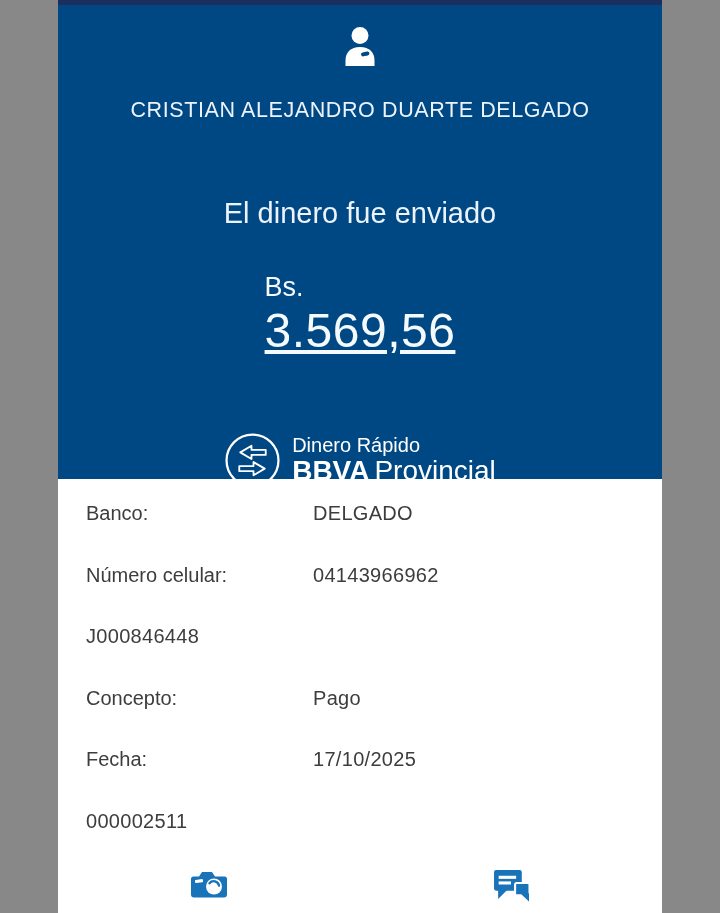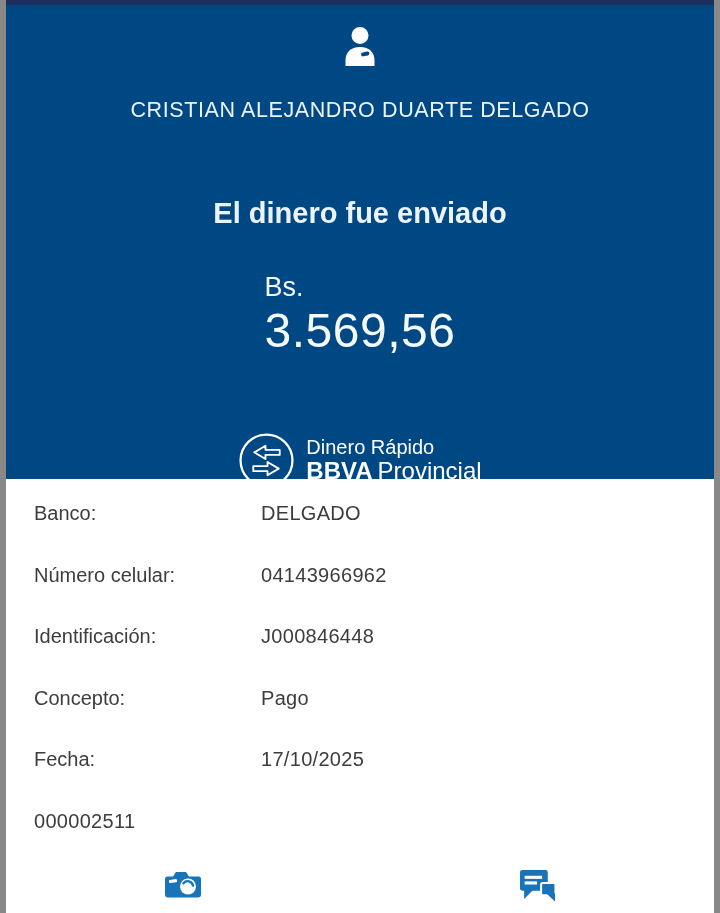--- a/index.html
+++ b/index.html
@@ -8,21 +8,21 @@
     --icon-blue:#1973B8;
     --header-text:#ECF3FA;
     --amount-text:#F5FAFE;
     --body-text:#3D3D3D;
     --body-bg:#FFFFFF;
   }
   *{margin:0;padding:0;box-sizing:border-box;}
   html,body{background:#888;}
   body{font-family:"Liberation Sans", sans-serif;}
   .screen{
-    width:708px;height:913px;
+    width:604px;height:913px;
     margin:0 auto;
     background:var(--body-bg);
     display:flex;flex-direction:column;
     overflow:hidden;
   }
   
   .header{
     background:var(--header-bg);
     height:479px;flex:0 0 auto;
     display:flex;flex-direction:column;align-items:center;
@@ -38,40 +38,40 @@
     color:var(--header-text);
     font-size:21.5px;
     letter-spacing:0.6px;
     font-weight:400;
     text-align:center;
   }
   .status-message{
     margin-top:74px;
     color:var(--header-text);
     font-size:29px;
-    font-weight:700;
+    font-weight:400;
     text-align:center;
   }
   .amount-row{
     margin-top:42px;
     display:flex;align-items:baseline;justify-content:center;
     color:var(--amount-text);
     flex-direction:column;
   }
   .currency{font-size:27px;font-weight:400;margin-right:7px;}
-  .amount{font-size:48px;font-weight:300;letter-spacing:0.5px;}
+  .amount{font-size:48px;font-weight:300;letter-spacing:0.5px;text-decoration:underline;}
   .logo-row{
     margin-top:74px;
     display:flex;align-items:center;justify-content:flex-start;
     color:#fff;
   }
   .logo-icon{line-height:0;margin-right:11px;}
   .logo-text{display:flex;flex-direction:column;line-height:1.07;}
   .logo-line1{font-size:20px;font-weight:500;}
-  .logo-line2{font-size:24px;}
+  .logo-line2{font-size:28px;}
   .logo-brand{font-weight:700;}
   .logo-brand-suffix{font-weight:400;margin-left:5px;}
   
   .details{
     flex:1 1 auto;
     padding:4px 0 0 28px;
     display:flex;flex-direction:column;
   }
   .detail-row{
     height:61.5px;
@@ -144,21 +144,20 @@
       <span class="detail-label">Banco:</span>
       <span class="detail-value">DELGADO</span>
     </div>
 
     <div class="detail-row">
       <span class="detail-label">Número celular:</span>
       <span class="detail-value">04143966962</span>
     </div>
 
     <div class="detail-row">
-      <span class="detail-label">Identificación:</span>
       <span class="detail-value">J000846448</span>
     </div>
 
     <div class="detail-row">
       <span class="detail-label">Concepto:</span>
       <span class="detail-value">Pago</span>
     </div>
 
     <div class="detail-row">
       <span class="detail-label">Fecha:</span>

